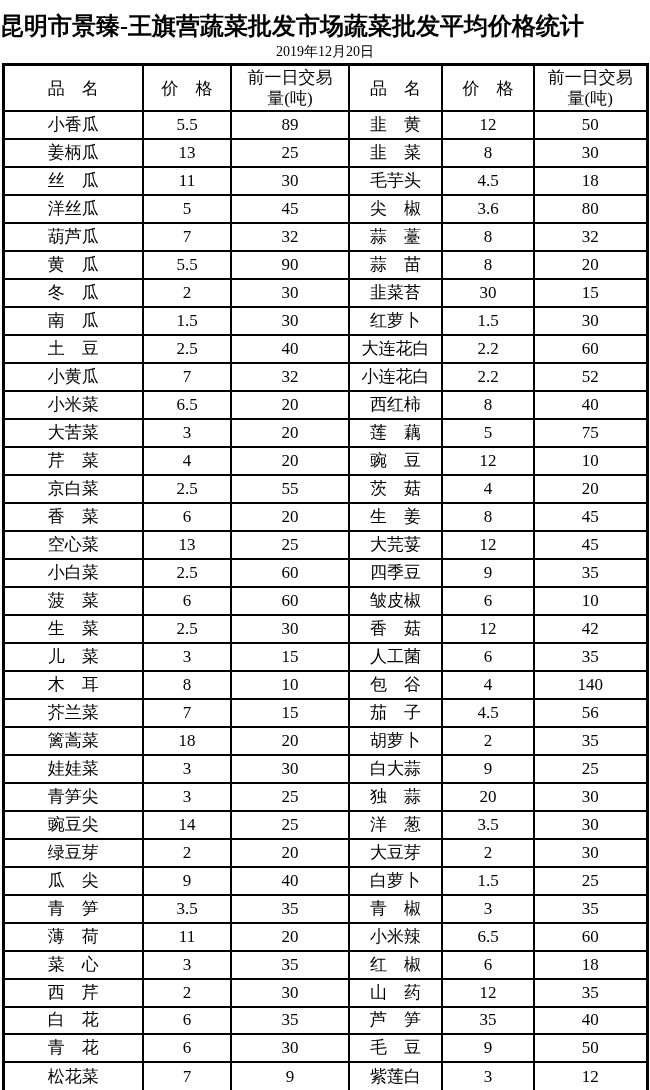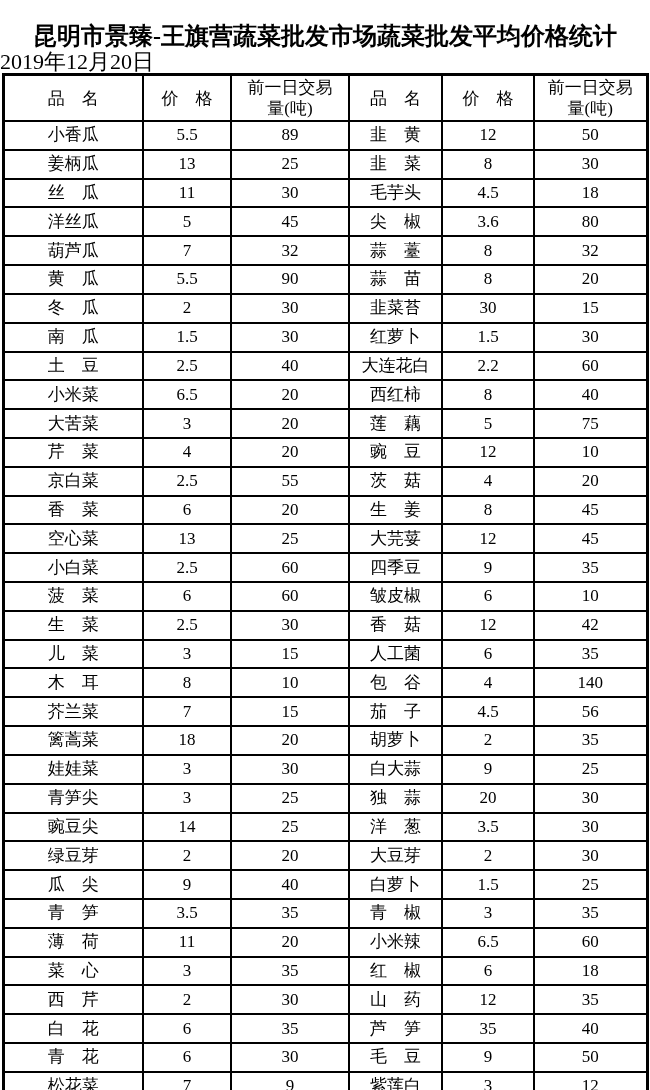--- a/index.html
+++ b/index.html
@@ -10,29 +10,30 @@
     font-family: "Liberation Serif", "DejaVu Serif", serif;
   }
   .page {
     width: 650px;
     height: 1090px;
     background: #ffffff;
     overflow: hidden;
     box-sizing: border-box;
   }
   .title {
-    text-align: center;
+    text-align: left;
     font-size: 24px;
     font-weight: 600;
     line-height: 30px;
-    margin-top: 21px;
+    margin-top: 11px;
     white-space: nowrap;
   }
   .date {
-    font-size: 22px;
+    text-align: center;
+    font-size: 14px;
     font-weight: 400;
     line-height: 21px;
   }
   table.price-table {
     border-collapse: collapse;
     table-layout: fixed;
     width: 644px;
     height: 1030px;
     margin: 1px auto 0 auto;
     border: 3px solid #000000;
@@ -156,20 +157,28 @@
         </tr>
         <tr>
           <td>土　豆</td>
           <td>2.5</td>
           <td>40</td>
           <td>大连花白</td>
           <td>2.2</td>
           <td>60</td>
         </tr>
         <tr>
+          <td>小黄瓜</td>
+          <td>7</td>
+          <td>32</td>
+          <td>小连花白</td>
+          <td>2.2</td>
+          <td>52</td>
+        </tr>
+        <tr>
           <td>小米菜</td>
           <td>6.5</td>
           <td>20</td>
           <td>西红柿</td>
           <td>8</td>
           <td>40</td>
         </tr>
         <tr>
           <td>大苦菜</td>
           <td>3</td>

